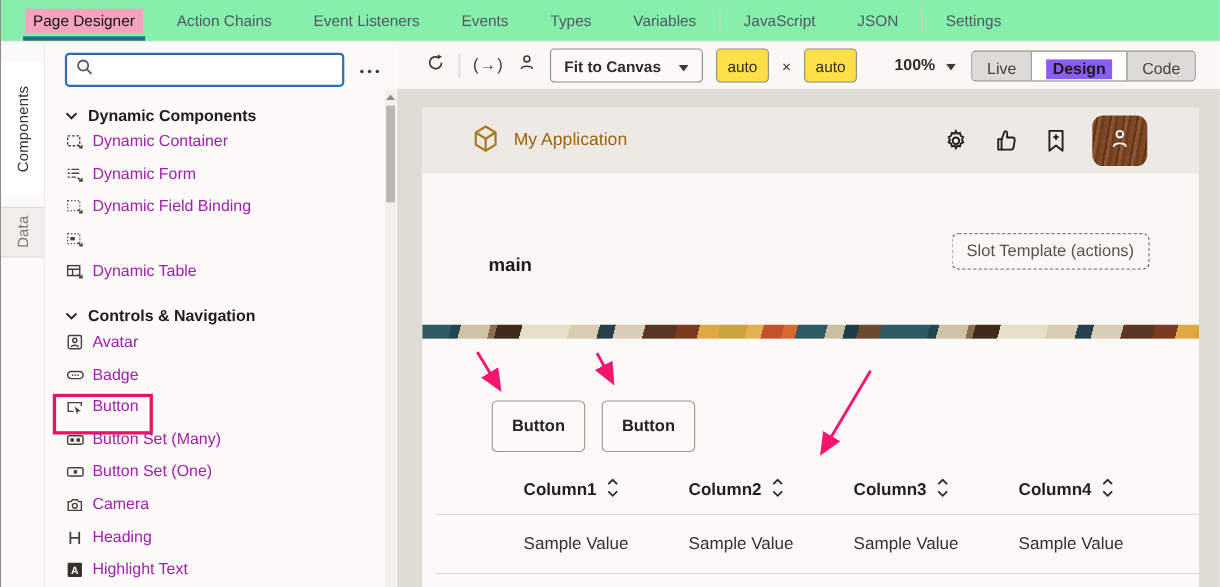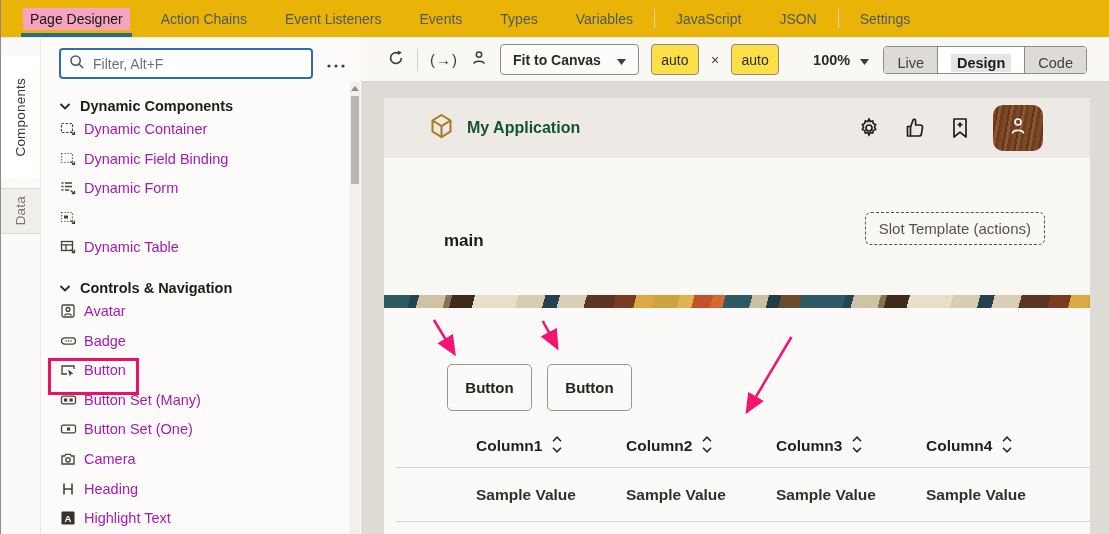--- a/index.html
+++ b/index.html
@@ -1,21 +1,21 @@
 <!DOCTYPE html>
 <html><head>
 <meta charset="utf-8">
 <style>
   * { box-sizing: border-box; margin: 0; padding: 0; }
   html,body { width:1109px; height:534px; overflow:hidden; }
   body { font-family:"Liberation Sans", sans-serif; background:#fff; }
   .app { width:1109px; height:534px; position:relative; border-left:1px solid #8f8b85; display:flex; flex-direction:column; }
 
   
-  .topbar { height:38px; display:flex; align-items:stretch; padding-left:10px; background:#eab308; border-bottom:1px solid #eceae6; flex:none; }
+  .topbar { height:38px; display:flex; align-items:stretch; padding-left:10px; background:#86efac; border-bottom:1px solid #eceae6; flex:none; }
   .top-tab { position:relative; display:flex; align-items:center; padding:0 12px; font-size:14px; color:#4d5a63; cursor:pointer; white-space:nowrap; }
   .top-tab .lbl { padding:3px 7px; }
   .top-tab.active { color:#16130f; }
   .top-tab.active .lbl { background:#f5a3c0; }
   .top-tab.active::after { content:""; position:absolute; left:10px; right:10px; bottom:0; height:4px; background:#256e83; }
   .top-divider { width:1px; background:#d4d1cb; margin:9px 2px; }
 
   .main-row { flex:1; display:flex; min-height:0; }
 
   
@@ -51,27 +51,27 @@
   .tb-divider { width:1px; height:22px; background:#d4d1cb; }
   .tb-paren { font-size:15px; color:#3f3b36; cursor:pointer; letter-spacing:1px; }
   .fit-dd { height:31px; border:1px solid #8d8a84; border-radius:4px; background:#fcfbfa; display:flex; align-items:center; gap:16px; padding:0 12px; font-size:14px; font-weight:bold; color:#2e2b27; cursor:pointer; }
   .dim-input { width:48px; height:31px; border:1px solid #8d8a84; border-radius:4px; background:#fde047; text-align:center; font-size:14px; font-family:inherit; color:#2e2b27; outline:none; }
   .times { font-size:14px; color:#3f3b36; }
   .zoom-dd { margin-left:22px; display:flex; align-items:center; gap:10px; font-size:14.5px; font-weight:bold; color:#2e2b27; cursor:pointer; }
   .mode-group { margin-left:auto; margin-right:22px; display:flex; height:28px; border:1px solid #8d8a84; border-radius:4px; overflow:hidden; }
   .mode { display:flex; align-items:center; padding:16px 13px; font-size:14.5px; color:#44413c; background:#dddbd7; cursor:pointer; border-left:1px solid #8d8a84; }
   .mode:first-child { border-left:none; }
   .mode.active { background:#fff; font-weight:bold; color:#1c1a17; }
-  .mode.active .lbl { background:#e5e5e5; padding:1px 6px; }
+  .mode.active .lbl { background:#8b5cf6; padding:1px 6px; }
 
   
   .canvas-area { flex:1; background:#dfdcd6; position:relative; min-height:0; }
   .page { position:absolute; left:23px; right:19px; top:16px; bottom:0; background:#fcfaf8; display:flex; flex-direction:column; }
   .app-header { height:60px; flex:none; background:#edeae6; display:flex; align-items:center; padding:0 47px 0 45px; gap:13px; }
-  .app-title { font-size:16px; font-weight:bold; color:#14532d; }
+  .app-title { font-size:16px; font-weight:normal; color:#a16207; }
   .hdr-icons { margin-left:auto; display:flex; align-items:center; gap:22px; }
   .hdr-icons .hico { display:flex; align-items:center; justify-content:center; cursor:pointer; color:#211e1a; }
   .avatar { width:50px; height:46px; border-radius:10px; display:flex; align-items:center; justify-content:center; cursor:pointer;
             background:repeating-linear-gradient(100deg,#7c4826 0 4px,#63341a 4px 6px,#8a5530 6px 9px,#6e3d20 9px 12px); }
   .page-section { height:137px; flex:none; background:#faf8f5; position:relative; }
   .page-main-title { position:absolute; left:60px; top:73px; font-size:17px; font-weight:bold; color:#1e1c19; }
   .slot-box { position:absolute; right:45px; top:54px; border:1px dashed #57534c; border-radius:6px; padding:7px 13px; font-size:15px; color:#57534c; cursor:pointer; }
   .pattern-strip { height:13px; flex:none;
     background:repeating-linear-gradient(105deg,
       #2f5a63 0 26px,#22454f 26px 34px,#cfc3a6 34px 60px,#8a6f4e 60px 66px,#3f2a1c 66px 88px,
@@ -79,21 +79,21 @@
       #7b3b20 224px 244px,#e0a845 244px 262px,#caa43c 262px 286px,#e3b052 286px 300px,#c3512c 300px 318px,
       #d7692f 318px 330px,#2f5a63 330px 356px,#cbbfa3 356px 372px,#1f3d46 372px 384px,#6b4a2e 384px 404px,#2f5a63 404px 420px); }
   .page-content { flex:1; background:#fcfaf8; position:relative; }
   .buttons-row { position:absolute; left:63px; top:56px; display:flex; gap:15px; }
   .cv-button { width:85px; height:47px; border:1px solid #9b958d; border-radius:5px; background:#fcfaf8; display:flex; align-items:center; justify-content:center; font-size:15px; font-weight:bold; color:#262420; cursor:pointer; }
   .cv-table { position:absolute; left:12px; right:0; top:117px; }
   .cv-thead, .cv-trow { display:grid; grid-template-columns:repeat(4,150px); padding-left:80px; }
   .cv-thead { height:43px; border-bottom:1px solid #d9d6d0; }
   .cv-th { display:flex; align-items:center; gap:10px; font-size:15.5px; font-weight:bold; color:#211f1c; cursor:pointer; }
   .cv-trow { height:54px; border-bottom:1px solid #d9d6d0; }
-  .cv-td { display:flex; align-items:center; font-size:15.5px; color:#33302c;font-weight:bold; }
+  .cv-td { display:flex; align-items:center; font-size:15.5px; color:#33302c; }
   .arrows-overlay { position:absolute; inset:0; width:100%; height:100%; pointer-events:none; }
 </style>
 </head>
 <body>
 
 <div class="app">
 
   <div class="topbar">
     <div class="top-tab active">
         <span class="lbl">Page Designer</span>
@@ -139,21 +139,20 @@
 
     <div class="palette">
       <div class="filter-row">
         <div class="filter-box">
           <span>
             <svg width="16" height="16" viewBox="0 0 16 16" fill="none" stroke="#4d5a63" stroke-width="1.6">
                 <circle cx="6.6" cy="6.6" r="4.6"></circle>
                 <line x1="10.2" y1="10.2" x2="14.2" y2="14.2"></line>
               </svg>
           </span>
-          <input type="text" placeholder="Filter, Alt+F" style="">
         </div>
         <div class="ellipsis-btn">
           <span>
             <svg width="20" height="6" viewBox="0 0 20 6">
                 <circle cx="3" cy="3" r="1.6" fill="#3f3b36"></circle>
                 <circle cx="10" cy="3" r="1.6" fill="#3f3b36"></circle>
                 <circle cx="17" cy="3" r="1.6" fill="#3f3b36"></circle>
               </svg>
           </span>
         </div>
@@ -175,37 +174,37 @@
                 <svg width="17" height="16" viewBox="0 0 17 16" fill="none" stroke="#44403a" stroke-width="1.2">
                   <rect x="1.5" y="2.5" width="11" height="9" stroke-dasharray="2.4 1.6"></rect>
                   <path d="M10.5 10.5 L14.5 13.5"></path>
                   <path d="M14.5 10.8 v2.7 h-2.7"></path>
                 </svg>
               </span>
             <span>Dynamic Container</span>
           </div>
           <div class="tree-item">
             <span class="ticon">
+                <svg width="17" height="16" viewBox="0 0 17 16" fill="none" stroke="#44403a" stroke-width="1.3">
+                  <path d="M1.5 3 h2 M5 3 h7 M1.5 6.5 h2 M5 6.5 h7 M1.5 10 h2 M5 10 h4"></path>
+                  <path d="M10.5 10.5 L14.5 13.5"></path>
+                  <path d="M14.5 10.8 v2.7 h-2.7"></path>
+                </svg>
+              </span>
+            <span>Dynamic Form</span>
+          </div>
+          <div class="tree-item">
+            <span class="ticon">
                 <svg width="17" height="16" viewBox="0 0 17 16" fill="none" stroke="#6b665f" stroke-width="1.2">
                   <rect x="1.5" y="2.5" width="11" height="9" stroke-dasharray="1.4 1.6"></rect>
                   <path d="M10.5 10.5 L14.5 13.5" stroke="#44403a"></path>
                   <path d="M14.5 10.8 v2.7 h-2.7" stroke="#44403a"></path>
                 </svg>
               </span>
             <span>Dynamic Field Binding</span>
-          </div>
-          <div class="tree-item">
-            <span class="ticon">
-                <svg width="17" height="16" viewBox="0 0 17 16" fill="none" stroke="#44403a" stroke-width="1.3">
-                  <path d="M1.5 3 h2 M5 3 h7 M1.5 6.5 h2 M5 6.5 h7 M1.5 10 h2 M5 10 h4"></path>
-                  <path d="M10.5 10.5 L14.5 13.5"></path>
-                  <path d="M14.5 10.8 v2.7 h-2.7"></path>
-                </svg>
-              </span>
-            <span>Dynamic Form</span>
           </div>
           <div class="tree-item">
             <span class="ticon">
                 <svg width="17" height="16" viewBox="0 0 17 16" fill="none" stroke="#6b665f" stroke-width="1.2">
                   <rect x="1.5" y="2.5" width="11" height="9" stroke-dasharray="1.4 1.6"></rect>
                   <rect x="4" y="5.5" width="4" height="3" fill="#44403a" stroke="none"></rect>
                   <path d="M10.5 10.5 L14.5 13.5" stroke="#44403a"></path>
                   <path d="M14.5 10.8 v2.7 h-2.7" stroke="#44403a"></path>
                 </svg>
               </span>

